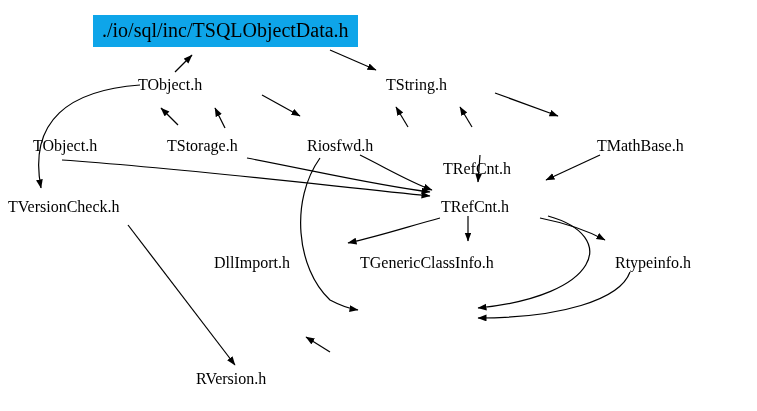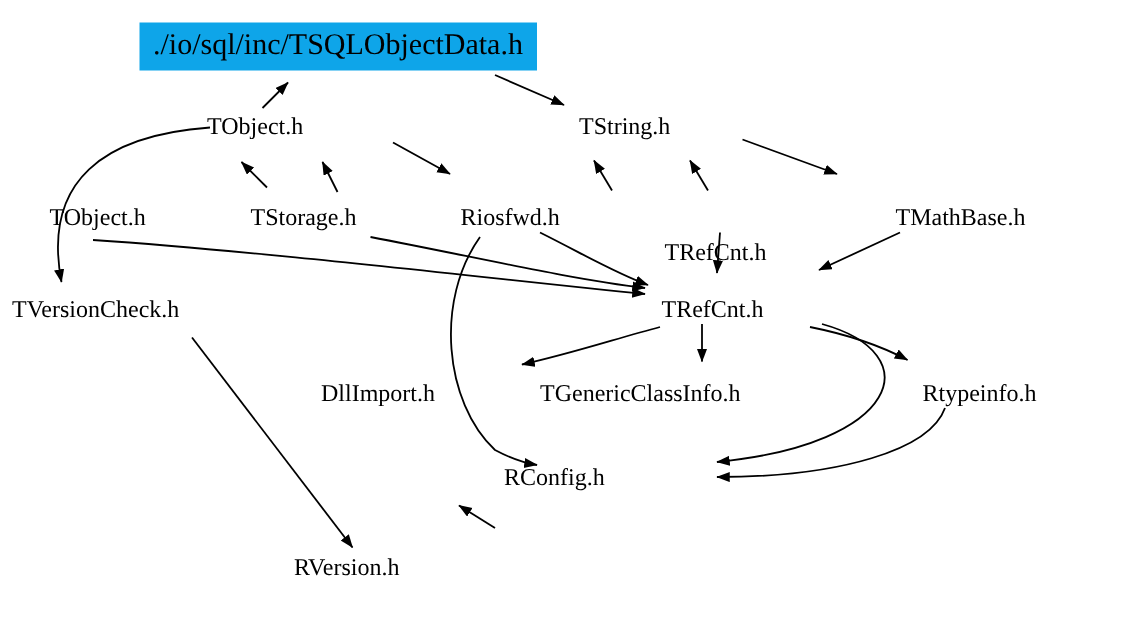--- a/index.html
+++ b/index.html
@@ -81,16 +81,15 @@
   <div class="node" style="left:443px;top:138px;margin-top:23px;">TRefCnt.h</div>
   <div class="node" style="left:578px;top:138px;margin-left:19px;">TMathBase.h</div>
 
   <div class="node" style="left:8px;top:199px;">TVersionCheck.h</div>
   <div class="node" style="left:441px;top:199px;">TRefCnt.h</div>
 
   <div class="node" style="left:214px;top:255px;">DllImport.h</div>
   <div class="node" style="left:360px;top:255px;">TGenericClassInfo.h</div>
   <div class="node" style="left:615px;top:255px;">Rtypeinfo.h</div>
 
-  <div class="node" style="left:336px;top:311px;">RConfig.h</div>
   <div class="node" style="left:196px;top:371px;">RVersion.h</div>
 
 </div>
 
 </body></html>

